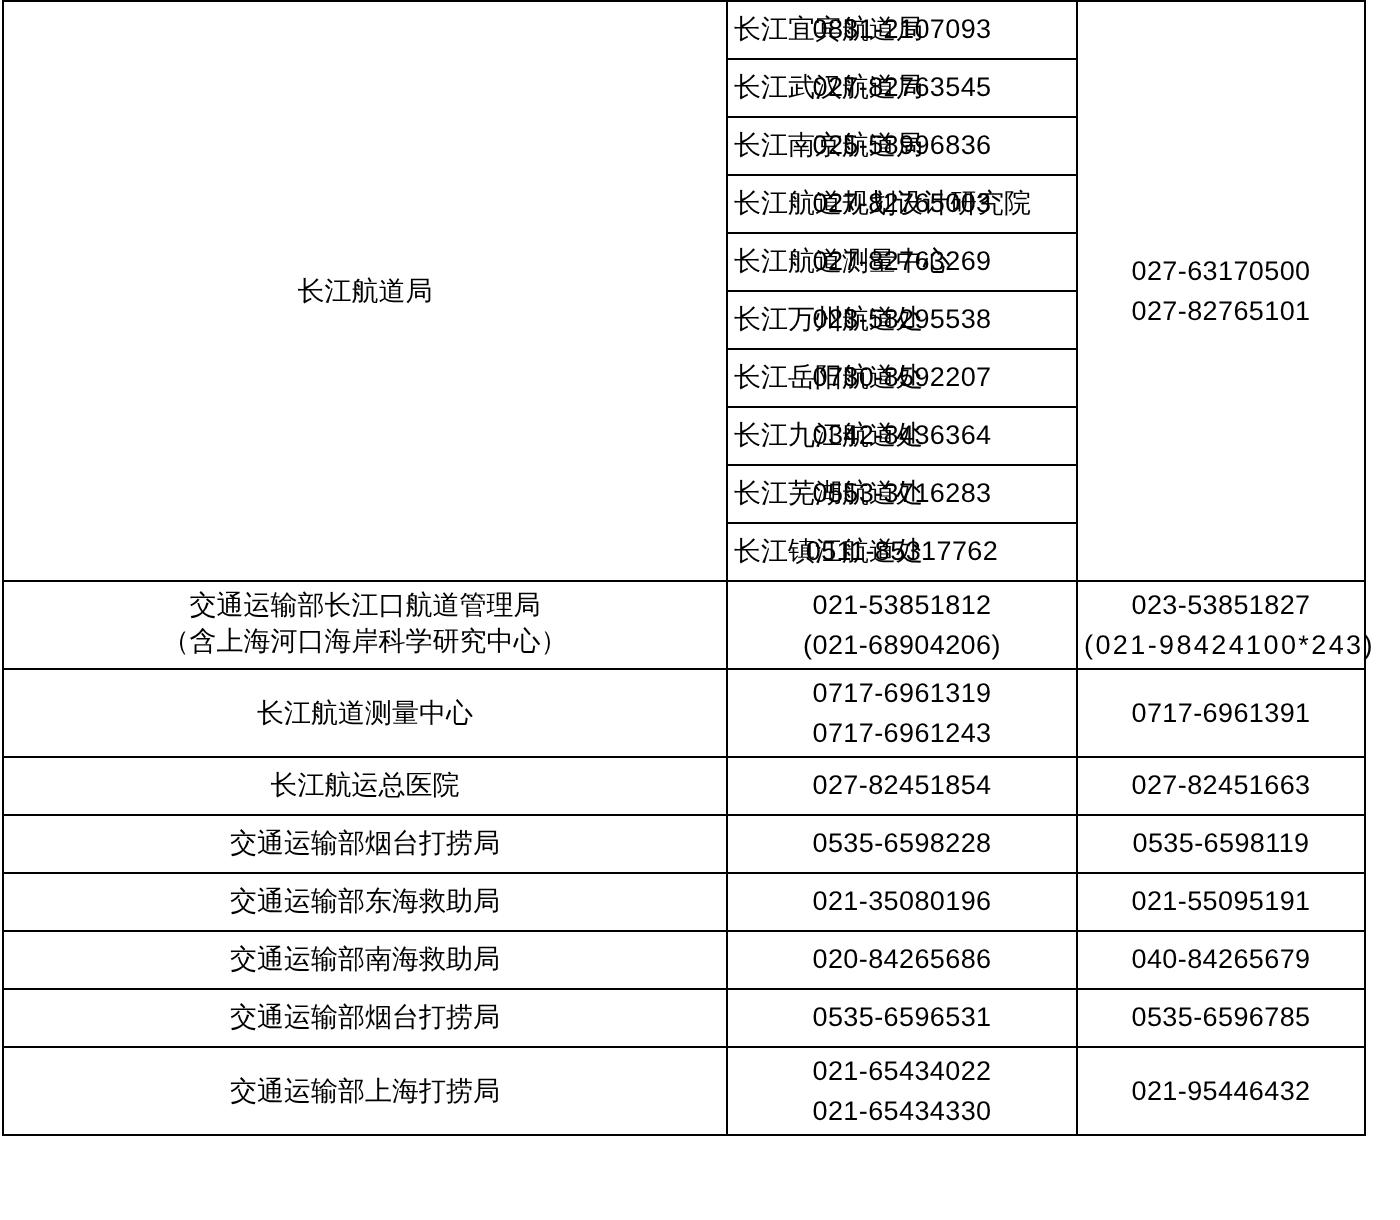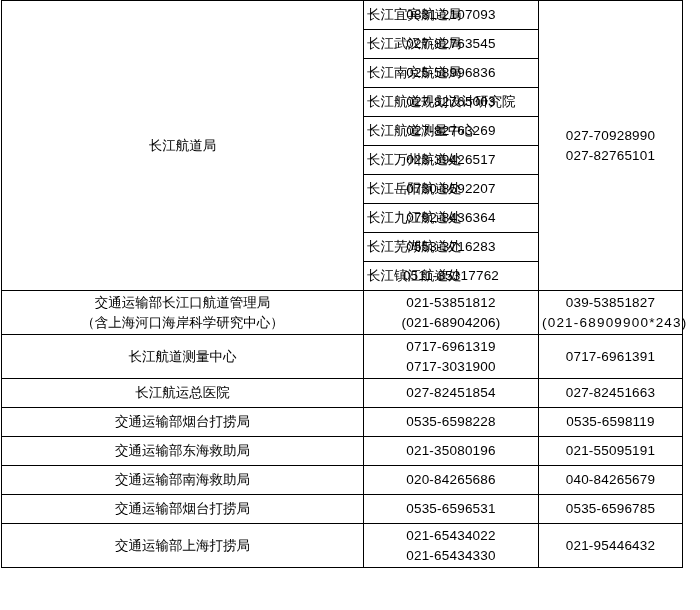--- a/index.html
+++ b/index.html
@@ -56,41 +56,41 @@
   }
   td.tel .line { display: block; }
   td.tel .line.sp { letter-spacing: 1.2px; }
   td.sub-note {
     line-height: 1.5;
     padding-top: 4px;
     padding-bottom: 4px;
     white-space: normal;
   }
   td.sub-note .l1 { display: block; }
-  td.sub-note .l2 { display: block; }
+  td.sub-note .l2 { display: block; font-family: Liberation Mono, monospace; }
   .wide-sp { letter-spacing: 1.5px; }
 </style>
 </head>
 <body>
 
 <div id="sheet">
   <table class="contact-table">
     <colgroup>
       <col class="c-name">
       <col class="c-sub">
       <col class="c-tel1">
       <col class="c-tel2">
     </colgroup>
     <tbody>
       <tr>
         <td class="name-main" rowspan="10">长江航道局</td>
         <td class="name-sub">长江宜宾航道局</td>
         <td class="tel">0831-2107093</td>
         <td class="tel" rowspan="10">
-          <span class="line">027-70928990</span>
+          <span class="line">027-63170500</span>
           <span class="line">027-82765101</span>
         </td>
       </tr>
 
       <tr>
         <td class="name-sub">长江武汉航道局</td>
         <td class="tel">027-82763545</td>
       </tr>
       <tr>
         <td class="name-sub">长江南京航道局</td>
@@ -99,59 +99,59 @@
       <tr>
         <td class="name-sub">长江航道规划设计研究院</td>
         <td class="tel">027-82765003</td>
       </tr>
       <tr>
         <td class="name-sub">长江航道测量中心</td>
         <td class="tel">027-82763269</td>
       </tr>
       <tr>
         <td class="name-sub">长江万州航道处</td>
-        <td class="tel">023-39426517</td>
+        <td class="tel">023-58295538</td>
       </tr>
       <tr>
         <td class="name-sub">长江岳阳航道处</td>
         <td class="tel">0730-8592207</td>
       </tr>
       <tr>
         <td class="name-sub">长江九江航道处</td>
-        <td class="tel">0792-8436364</td>
+        <td class="tel">0342-8436364</td>
       </tr>
       <tr>
         <td class="name-sub">长江芜湖航道处</td>
         <td class="tel">0553-3716283</td>
       </tr>
       <tr>
         <td class="name-sub">长江镇江航道处</td>
         <td class="tel wide-sp">0511-85317762</td>
       </tr>
 
       <tr>
         <td class="name-wide sub-note" colspan="2">
           <span class="l1">交通运输部长江口航道管理局</span>
           <span class="l2">（含上海河口海岸科学研究中心）</span>
         </td>
         <td class="tel">
           <span class="line">021-53851812</span>
           <span class="line">(021-68904206)</span>
         </td>
         <td class="tel">
-          <span class="line">039-53851827</span>
-          <span class="line sp">(021-68909900*243)</span>
+          <span class="line">023-53851827</span>
+          <span class="line sp">(021-98424100*243)</span>
         </td>
       </tr>
 
       <tr>
         <td class="name-wide" colspan="2">长江航道测量中心</td>
         <td class="tel">
           <span class="line">0717-6961319</span>
-          <span class="line">0717-3031900</span>
+          <span class="line">0717-6961243</span>
         </td>
         <td class="tel">0717-6961391</td>
       </tr>
 
       <tr>
         <td class="name-wide" colspan="2">长江航运总医院</td>
         <td class="tel">027-82451854</td>
         <td class="tel">027-82451663</td>
       </tr>
       <tr>

